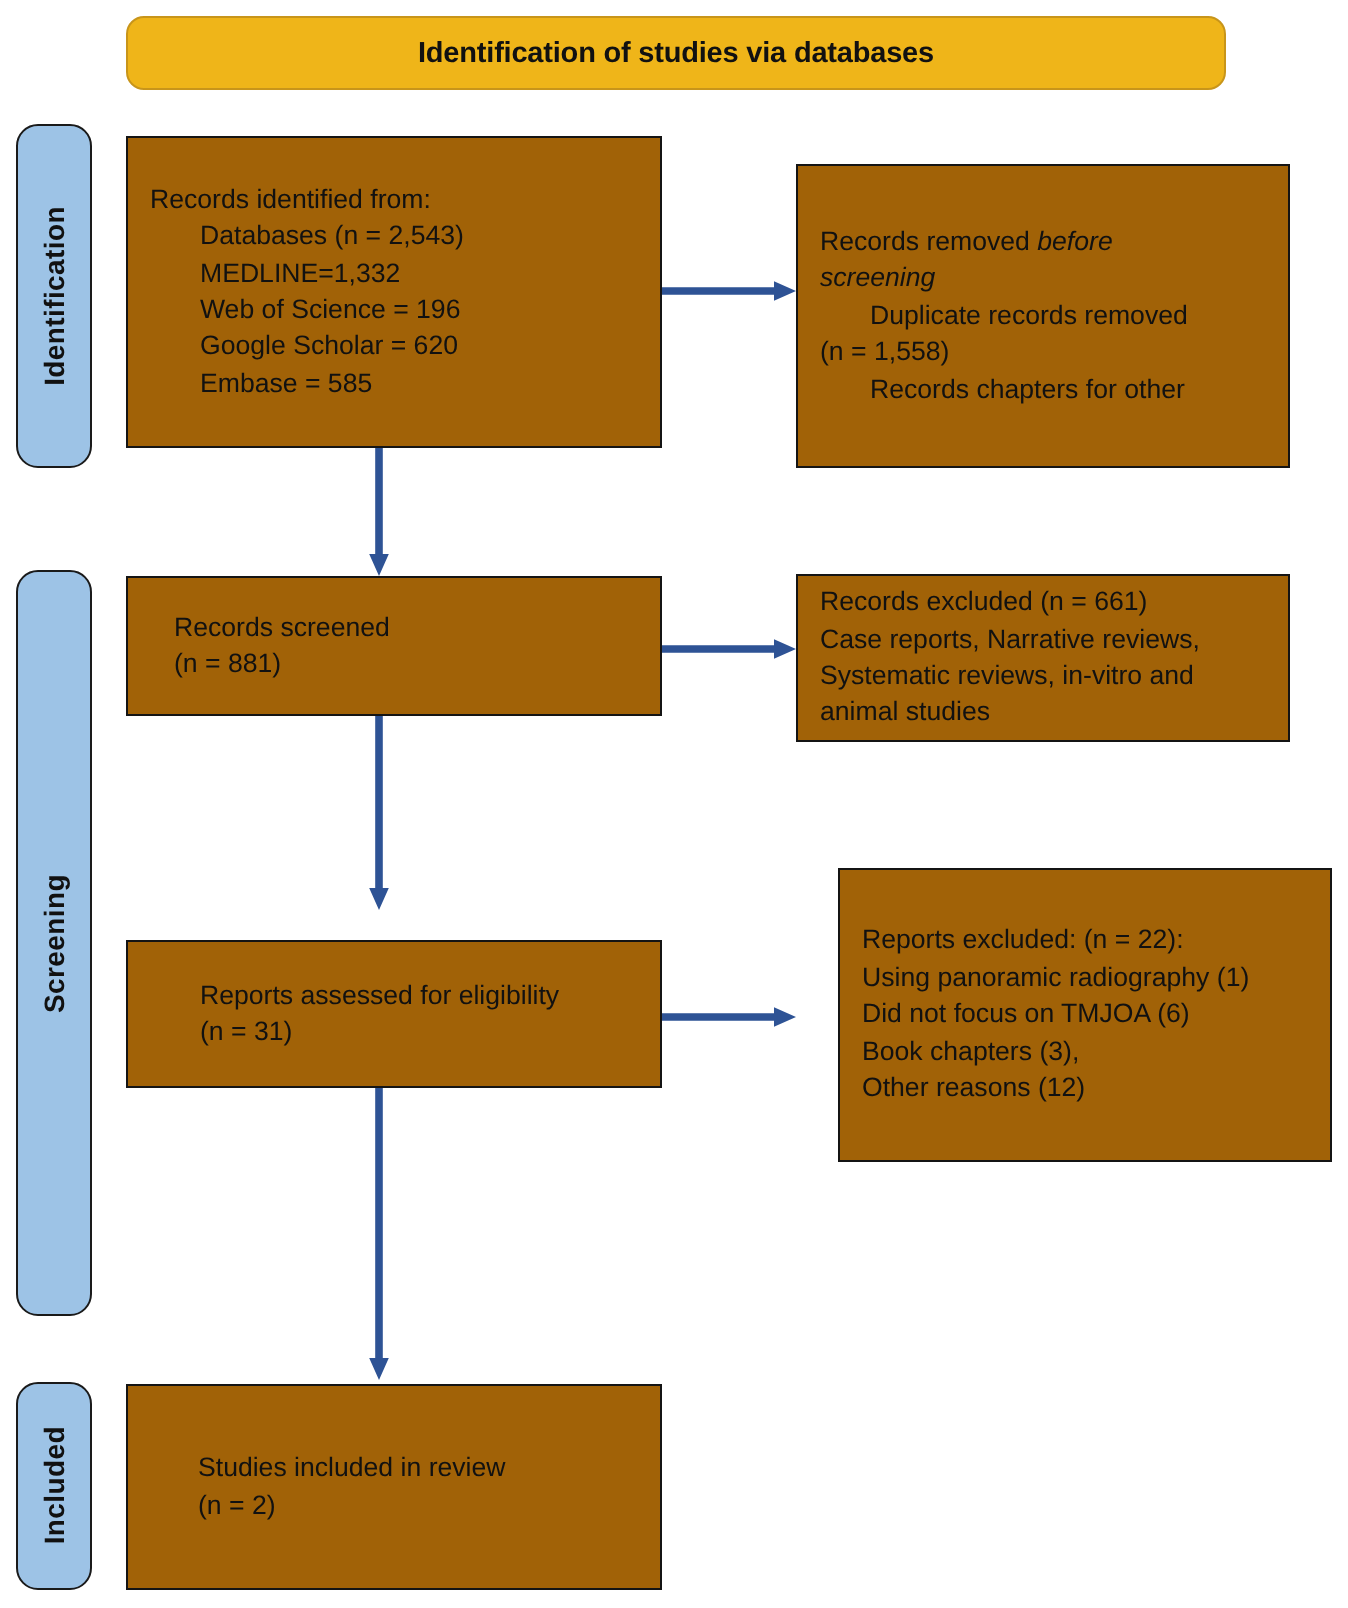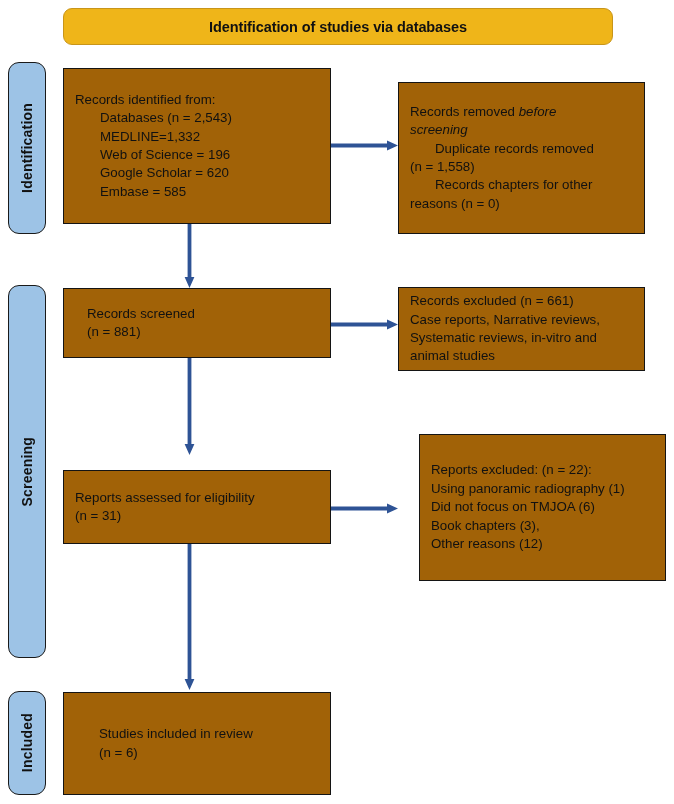--- a/index.html
+++ b/index.html
@@ -129,21 +129,20 @@
     </div>
   </div>
 
   <div class="fbox" style="left:398px; top:70px; width:247px; height:152px;margin-top:12px;">
     <div class="fbox-inner">
       <div class="fline"><span>Records removed </span><span style="font-style:italic">before</span></div>
       <div class="fline ital">screening</div>
       <div class="fline ind">Duplicate records removed</div>
       <div class="fline">(n = 1,558)</div>
       <div class="fline ind">Records chapters for other</div>
-      <div class="fline">reasons (n = 0)</div>
     </div>
   </div>
 
   <div class="arrow-h" style="left:331px; top:140px; width:67px;">
     <svg width="67" height="11" viewBox="0 0 67 11">
       <path d="M0,3.6 L56,3.6 L56,0.6 L67,5.5 L56,10.4 L56,7.4 L0,7.4 Z" fill="#2E5395"></path>
     </svg>
   </div>
 
   <div class="arrow-v" style="left:184px; top:224px; width:11px; height:64px;">
@@ -173,21 +172,21 @@
       <path d="M0,3.6 L56,3.6 L56,0.6 L67,5.5 L56,10.4 L56,7.4 L0,7.4 Z" fill="#2E5395"></path>
     </svg>
   </div>
 
   <div class="arrow-v" style="left:184px; top:358px; width:11px; height:97px;">
     <svg width="11" height="97" viewBox="0 0 11 97">
       <path d="M3.6,0 L7.4,0 L7.4,86 L10.4,86 L5.5,97 L0.6,86 L3.6,86 Z" fill="#2E5395"></path>
     </svg>
   </div>
 
-  <div class="fbox" style="left:63px; top:470px; width:268px; height:74px;">
+  <div class="fbox" style="left:63px; top:470px; width:268px; height:74px;padding-left:25px;">
     <div class="fbox-inner">
       <div class="fline">Reports assessed for eligibility</div>
       <div class="fline">(n = 31)</div>
     </div>
   </div>
 
   <div class="fbox" style="left:419px; top:434px; width:247px; height:147px;">
     <div class="fbox-inner">
       <div class="fline">Reports excluded: (n = 22):</div>
       <div class="fline">Using panoramic radiography (1)</div>
@@ -205,17 +204,17 @@
 
   <div class="arrow-v" style="left:184px; top:544px; width:11px; height:146px;">
     <svg width="11" height="146" viewBox="0 0 11 146">
       <path d="M3.6,0 L7.4,0 L7.4,135 L10.4,135 L5.5,146 L0.6,135 L3.6,135 Z" fill="#2E5395"></path>
     </svg>
   </div>
 
   <div class="fbox" style="left:63px; top:692px; width:268px; height:103px;padding-left:24px;">
     <div class="fbox-inner">
       <div class="fline">Studies included in review</div>
-      <div class="fline">(n = 6)</div>
+      <div class="fline">(n = 2)</div>
     </div>
   </div>
 
 </div>
 
 </body></html>

